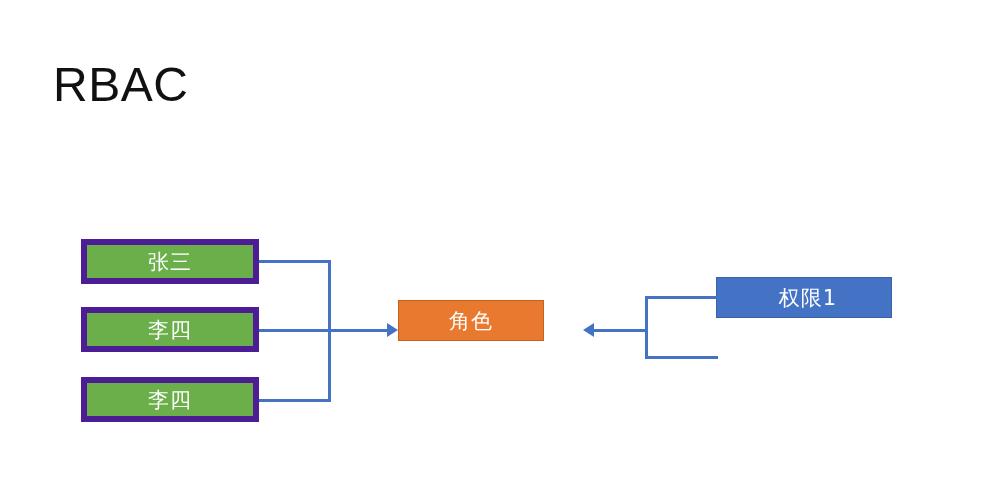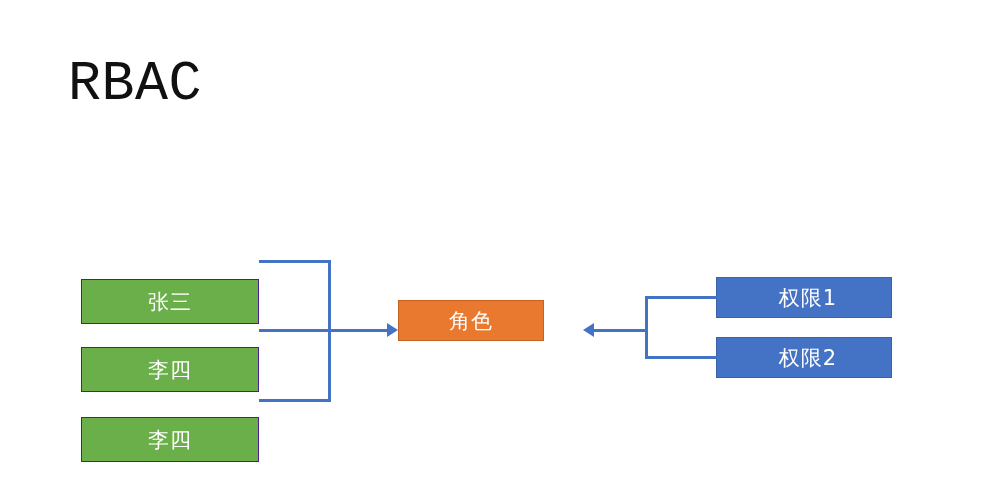--- a/index.html
+++ b/index.html
@@ -14,48 +14,47 @@
     position: relative;
     width: 987px;
     height: 496px;
     background: #ffffff;
     overflow: hidden;
   }
 
   
   #title {
     position: absolute;
-    left: 68px;
+    left: 53px;
     top: 50px;
-    font-size: 55px;
+    font-size: 48px;
     line-height: 70px;
     font-weight: 300;
     letter-spacing: 0.5px;
     color: #111111;
-    font-family: Liberation Mono, monospace;
+    font-family: Liberation Sans, sans-serif;
     white-space: nowrap;
   }
 
   
   .node {
     position: absolute;
     box-sizing: border-box;
     display: flex;
     align-items: center;
     justify-content: center;
     color: #ffffff;
     font-size: 21px;
     letter-spacing: 1px;
     font-family: "DejaVu Sans", "Liberation Sans", sans-serif;
     user-select: none;
   }
   .node-green {
     background: #6BAF4B;
-    border: 1px solid #4c1d95;
-    margin-top: 40px;
+    border: 6px solid #4c1d95;
   }
   .node-orange {
     background: #E8792E;
     border: 1px solid #C4621F;
   }
   .node-blue {
     background: #4472C4;
     border: 1px solid #3A62A8;
     padding-left: 8px;
   }
@@ -104,23 +103,20 @@
   </div>
 
   <div class="node node-orange" style="left:398px; top:300px; width:146px; height:41px;">
     <span>角色</span>
   </div>
 
   <div class="node node-blue" style="left:716px; top:277px; width:176px; height:41px;">
     <span>权限1</span>
   </div>
 
-  <div class="node node-blue" style="left:716px; top:337px; width:176px; height:41px;">
-    <span>权限2</span>
-  </div>
 
   <div class="conn conn-h" style="left:259px; top:260px; width:72px;"></div>
 
   <div class="conn conn-h" style="left:259px; top:329px; width:72px;"></div>
 
   <div class="conn conn-h" style="left:259px; top:399px; width:72px;"></div>
 
   <div class="conn conn-v" style="left:328px; top:260px; height:142px;"></div>
 
   <div class="conn conn-h" style="left:328px; top:329px; width:62px;"></div>

